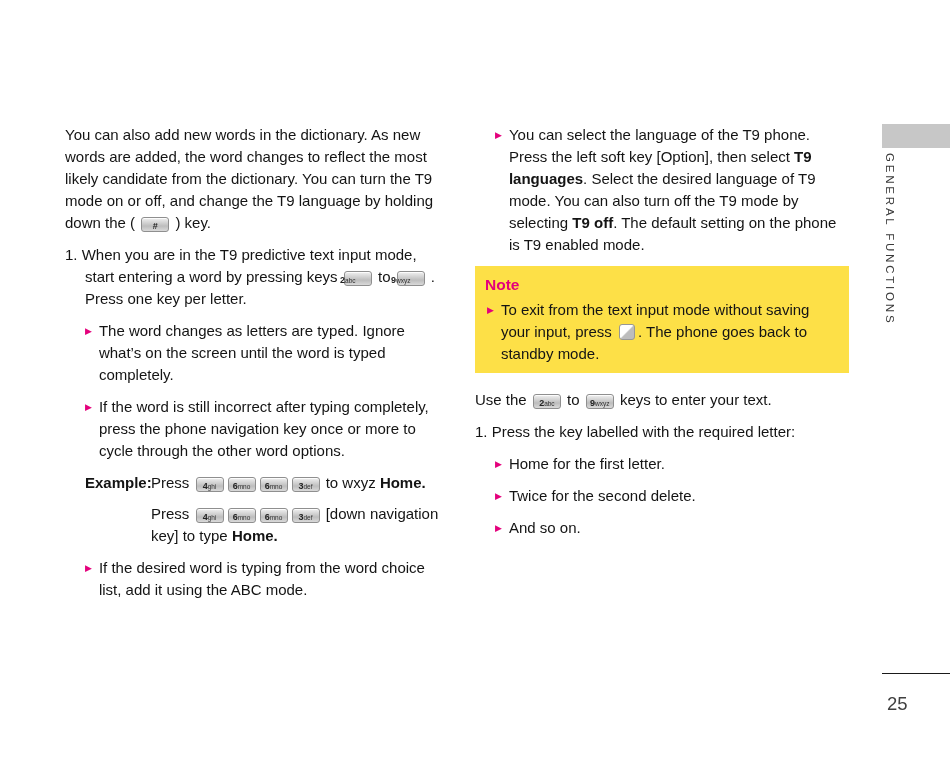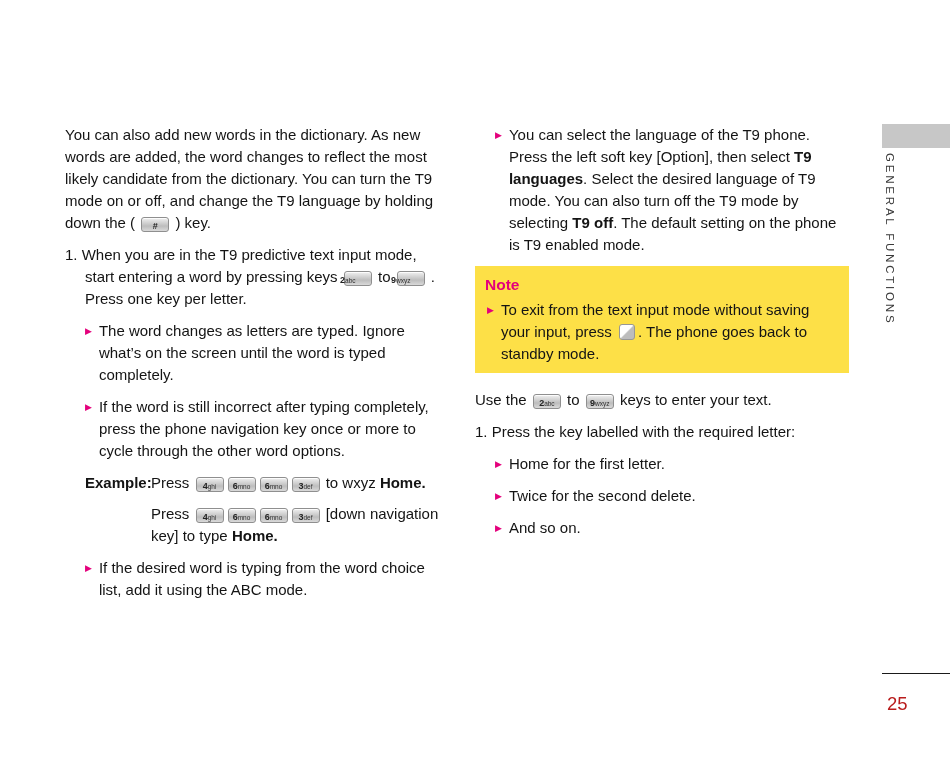--- a/index.html
+++ b/index.html
@@ -67,21 +67,21 @@
   }
 
   
   .side-tab{position:absolute;left:882px;top:124px;width:68px;height:24px;background:#c7c7c7;}
   .side-label{
     position:absolute;left:884px;top:153px;
     writing-mode:vertical-rl;text-orientation:mixed;
     font-size:11.5px;letter-spacing:2.8px;color:#3a3a3a;
   }
   .side-rule{position:absolute;left:882px;top:673px;width:68px;height:1px;background:#1a1a1a;}
-  .page-number{position:absolute;left:887px;top:693px;font-size:18.5px;color:#b91c1c;}
+  .page-number{position:absolute;left:887px;top:693px;font-size:18.5px;color:#404040;}
 </style>
 </head>
 <body>
 
 <div class="page">
 
   <div class="col col-left">
 
     <p class="para"><span>You can also add new words in the dictionary. As new words are added, the word changes to reflect the most likely candidate from the dictionary. You can turn the T9 mode on or off, and change the T9 language by holding down the (</span>
       <span class="key"><span class="kd">#</span></span>

